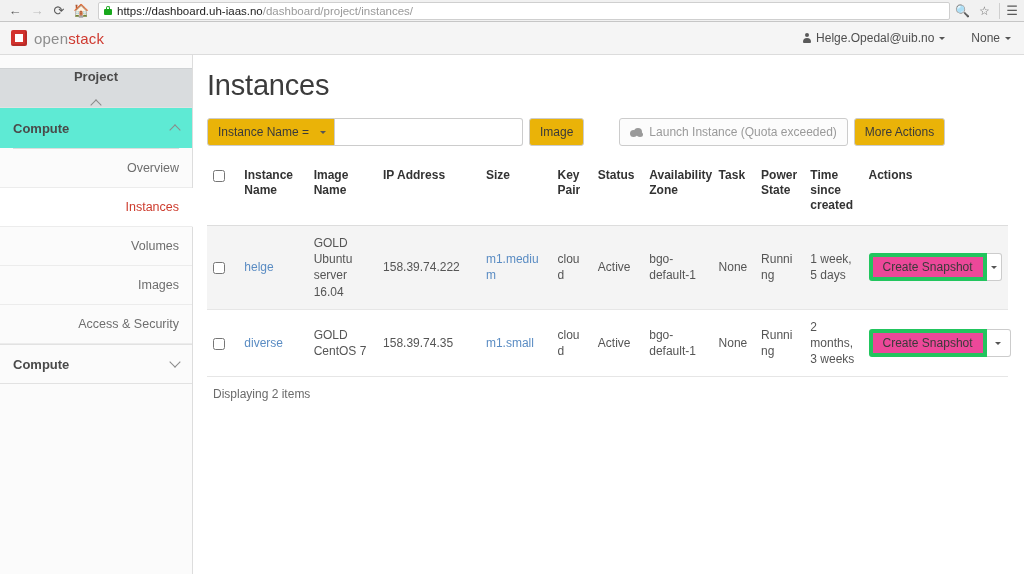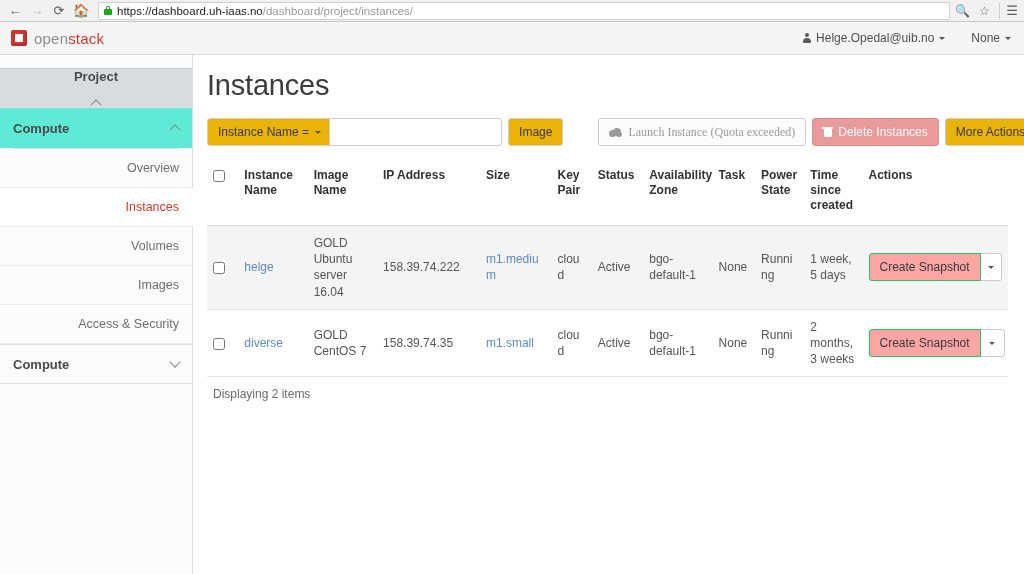--- a/index.html
+++ b/index.html
@@ -234,21 +234,20 @@
     font-size: 12px;
     font-family: "Liberation Sans", sans-serif;
     outline: none;
     color: #333;
   }
   #filter-btn { margin-left: 6px; }
   #launch-btn {
     margin-left: 35px;
     color: #9a9a9a;
     background: #fcfcfc;
-    font-family: Liberation Serif, serif;
   }
   #delete-btn {
     margin-left: 6px;
     background: #e99a9a;
     border-color: #e08f8f;
     color: #ffffff;
   }
   #more-actions-btn { margin-left: 6px; }
   .cloud-glyph {
     width: 13px; height: 9px; position: relative; display:inline-block;
@@ -307,22 +306,22 @@
   .col-act   { width: 130px; }
   a.link { color: #5a8cc3; text-decoration: none; }
   input[type=checkbox] {
     width: 12px; height: 12px; margin: 0;
     vertical-align: middle;
   }
   .snap-group { display: inline-flex; }
   #snapshot-wrap { display:flex; }
   .snap-btn {
     height: 28px;
-    border: 1px solid #22c55e;
-    background: #fca5a5;
+    border: 4px solid #22c55e;
+    background: #ec4899;
     border-radius: 3px 0 0 3px;
     font-size: 12px; color: #3a3a3a;
     padding: 0 10px;
     display:inline-flex; align-items:center;
     white-space: nowrap;
     font-family: "Liberation Sans", sans-serif;
   }
   .snap-caret {
     height: 28px; width: 24px;
     border: 1px solid #cccccc; border-left: none;
@@ -428,27 +427,20 @@
       <div class="btn" id="filter-btn">
         <span>Image</span>
       </div>
       <div class="btn" id="launch-btn">
         <span class="cloud-glyph">
           <span class="c1"></span>
             <span class="c2"></span>
             <span class="c3"></span>
         </span>
         <span>Launch Instance (Quota exceeded)</span>
-      </div>
-      <div class="btn" id="delete-btn">
-        <span class="trash-glyph">
-          <span class="lid"></span>
-            <span class="can"></span>
-        </span>
-        <span>Delete Instances</span>
       </div>
       <div class="btn" id="more-actions-btn">
         <span>More Actions</span>
 
       </div>
     </div>
 
     <table>
       <thead>
         <tr>

